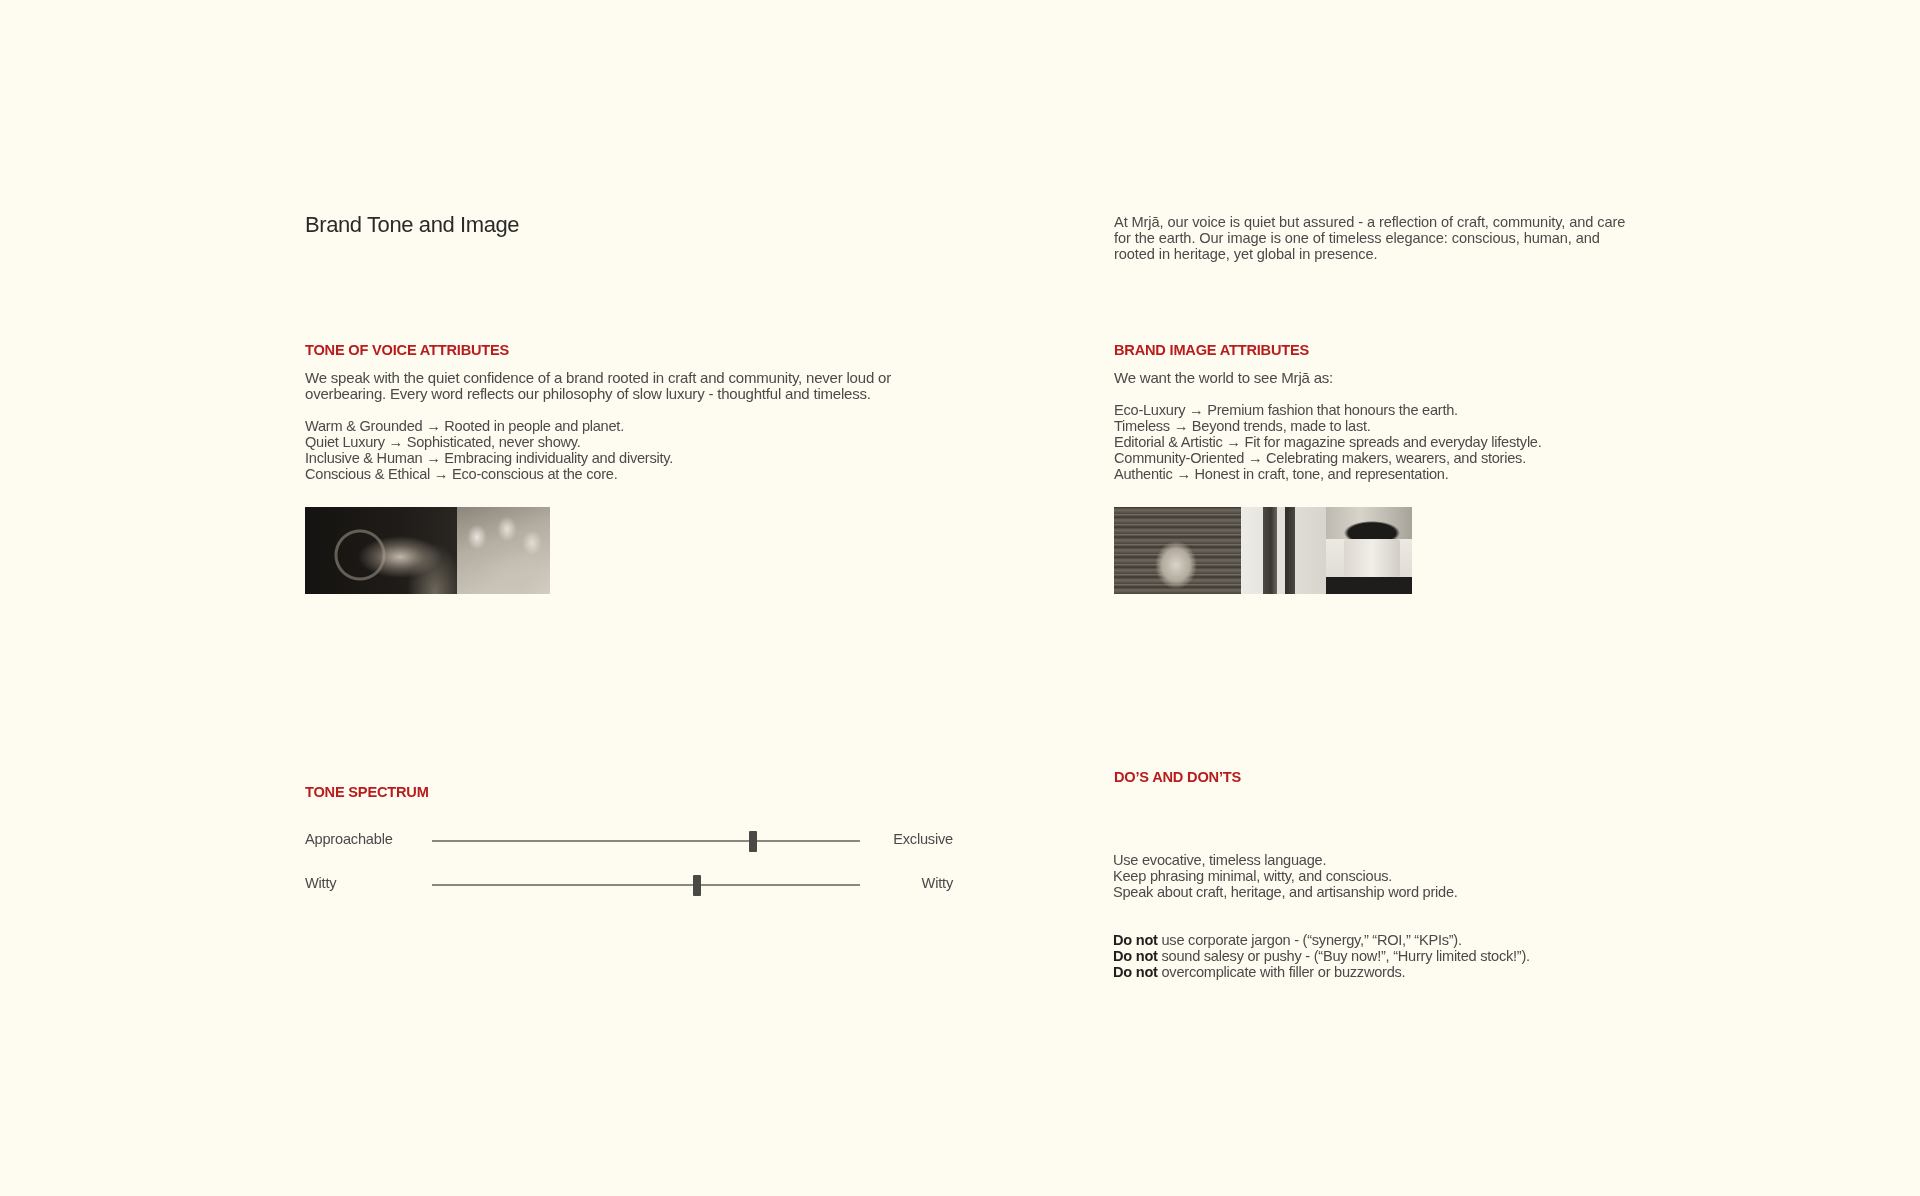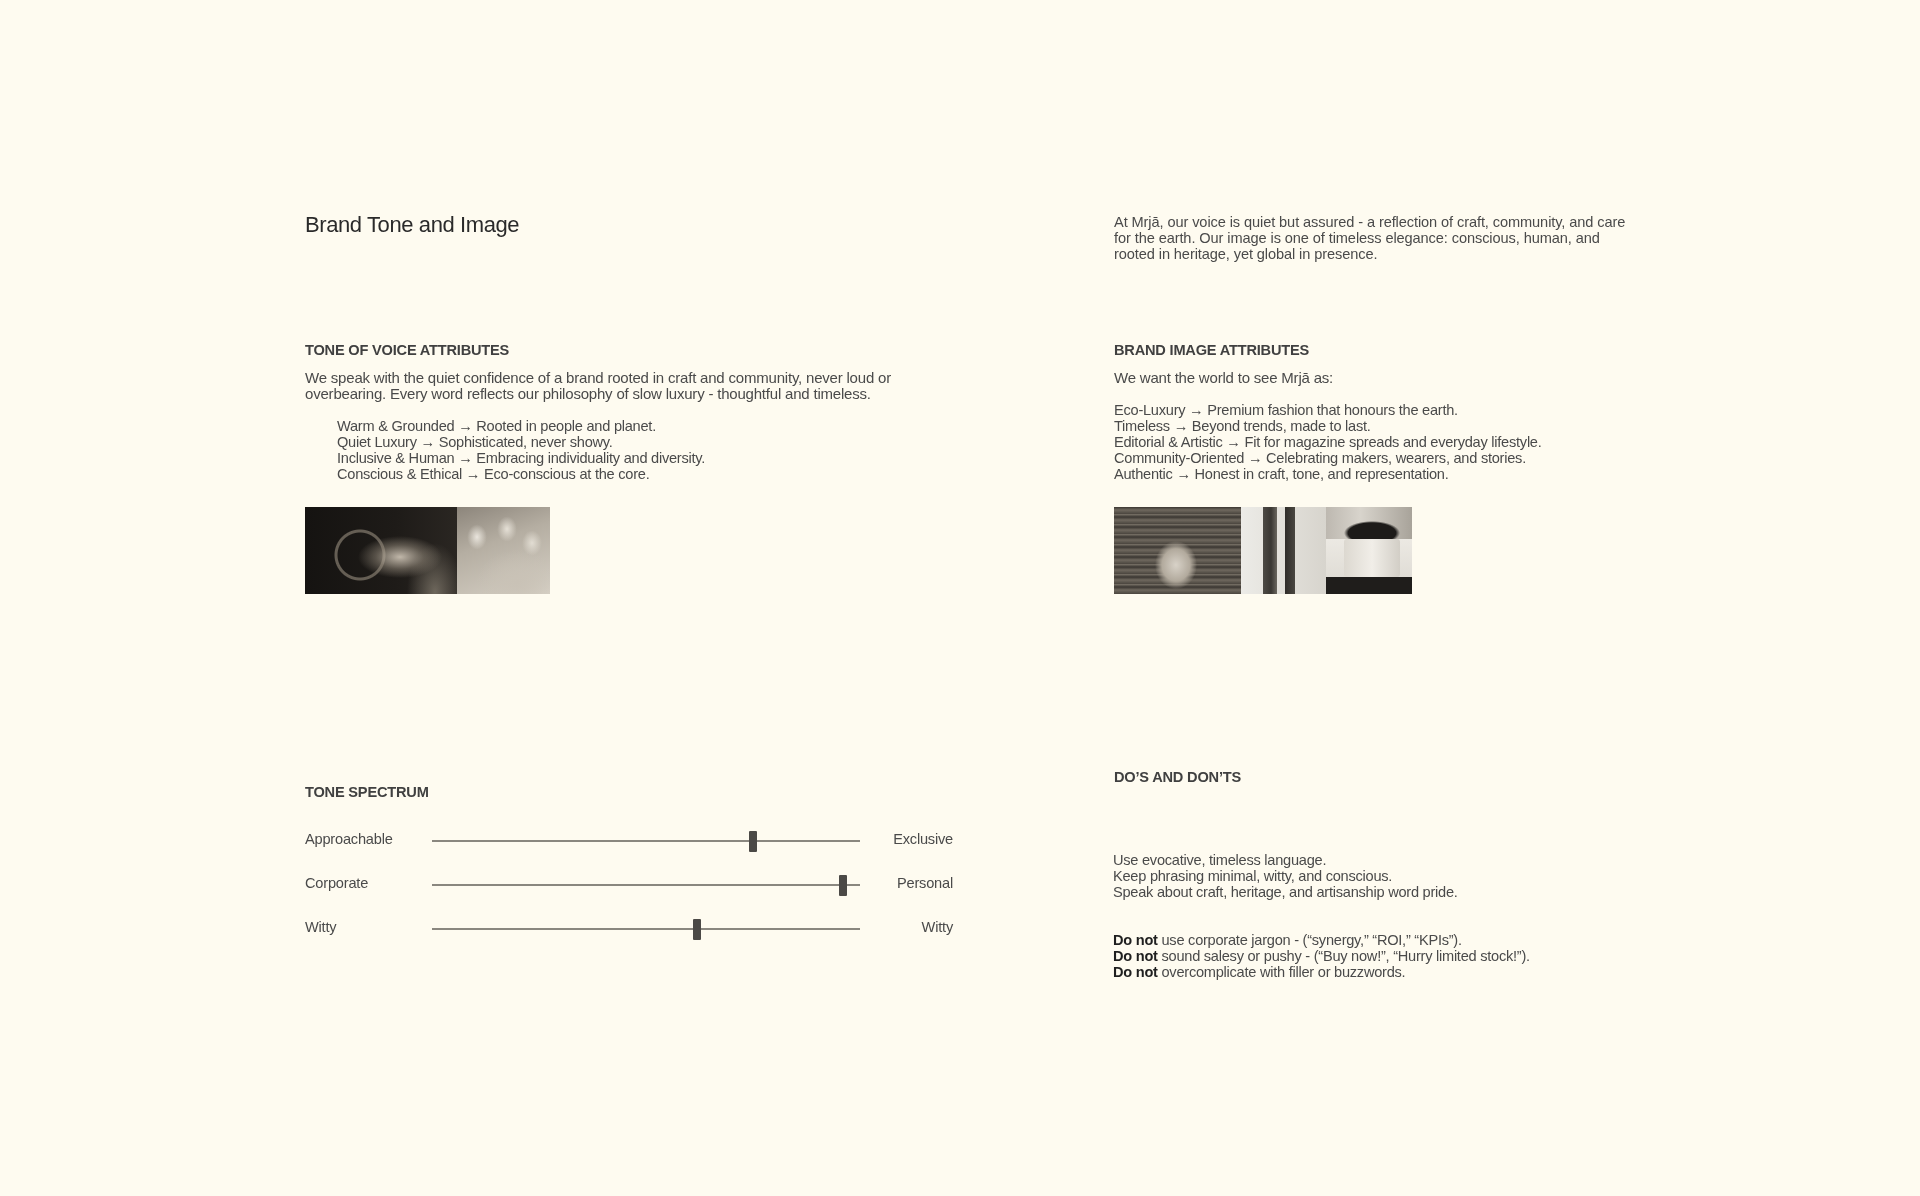--- a/index.html
+++ b/index.html
@@ -5,29 +5,29 @@
     * { box-sizing: border-box; margin: 0; padding: 0; }
     html, body { width: 1920px; height: 1196px; background: #FEFBF0; overflow: hidden; }
     body { position: relative; font-family: "Liberation Sans", sans-serif; color: #2b2b2b; }
 
     .abs { position: absolute; }
 
     .page-title { left: 305px; top: 212px; font-size: 22px; letter-spacing: -0.4px; color: #2a2a2a; font-weight: 400; }
 
     .intro { left: 1114px; top: 214px; width: 520px; font-size: 14.6px; line-height: 16px; color: #4a4a4a; letter-spacing: -0.1px; }
 
-    .section-h { font-size: 14.6px; color: #404040; letter-spacing: -0.2px; text-transform: none; }
+    .section-h { font-size: 14.6px; color: #b91c1c; letter-spacing: -0.2px; text-transform: none; }
 
     .body-text { font-size: 15px; line-height: 16px; color: #4a4a4a; letter-spacing: -0.2px; }
     .list { font-size: 14.6px; line-height: 16px; color: #4a4a4a; letter-spacing: -0.25px; }
     .list div { white-space: nowrap; }
 
     .tov-h { left: 305px; top: 342px; }
     .tov-p { left: 305px; top: 370px; width: 660px; }
-    .tov-list { left: 305px; top: 418px; margin-left: 32px; }
+    .tov-list { left: 305px; top: 418px; }
 
     .bia-h { left: 1114px; top: 342px; }
     .bia-p { left: 1114px; top: 370px; }
     .bia-list { left: 1114px; top: 402px; }
 
     
     .img-strip { display: flex; overflow: hidden; }
     .img-left { left: 305px; top: 507px; width: 245px; height: 87px; }
     .img-right { left: 1114px; top: 507px; width: 298px; height: 87px; }
     .panel { height: 100%; position: relative; overflow: hidden; }
@@ -118,27 +118,20 @@
   <h2 class="abs section-h ts-h">TONE SPECTRUM</h2>
   <div class="abs spectrum">
     <div class="spec-row">
       <span class="spec-left">Approachable</span>
       <div class="spec-track">
         <div class="spec-thumb" style="left: 75%;"></div>
       </div>
       <span class="spec-right">Exclusive</span>
     </div>
     <div class="spec-row">
-      <span class="spec-left">Corporate</span>
-      <div class="spec-track">
-        <div class="spec-thumb" style="left: 96%;"></div>
-      </div>
-      <span class="spec-right">Personal</span>
-    </div>
-    <div class="spec-row">
       <span class="spec-left">Witty</span>
       <div class="spec-track">
         <div class="spec-thumb" style="left: 62%;"></div>
       </div>
       <span class="spec-right">Witty</span>
     </div>
   </div>
 </section>
 
 <section>

